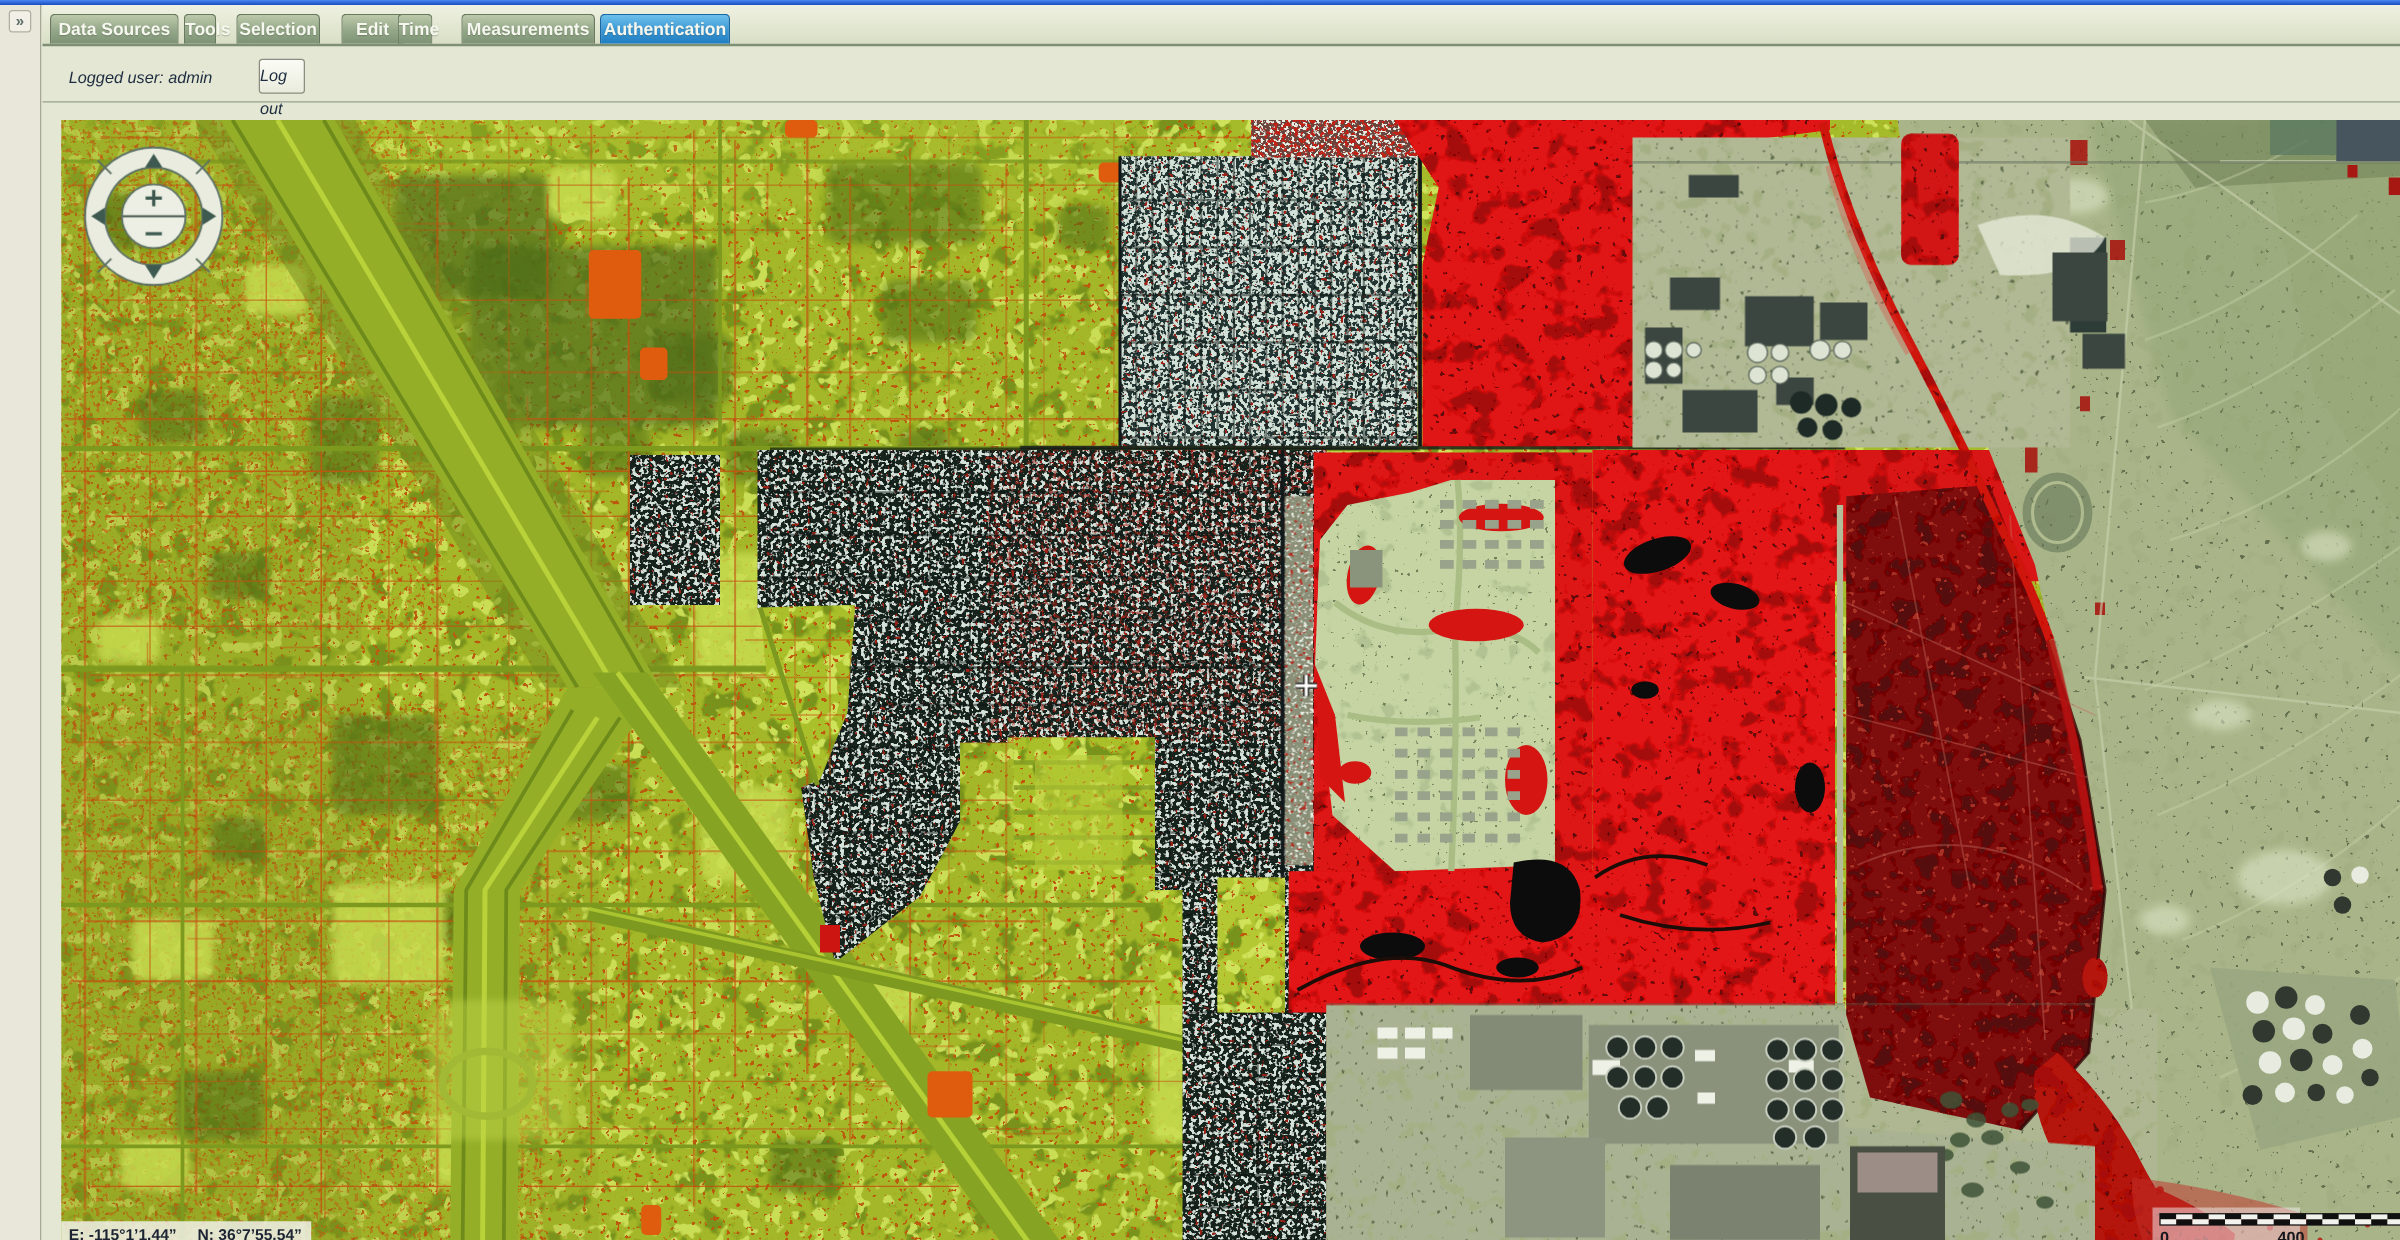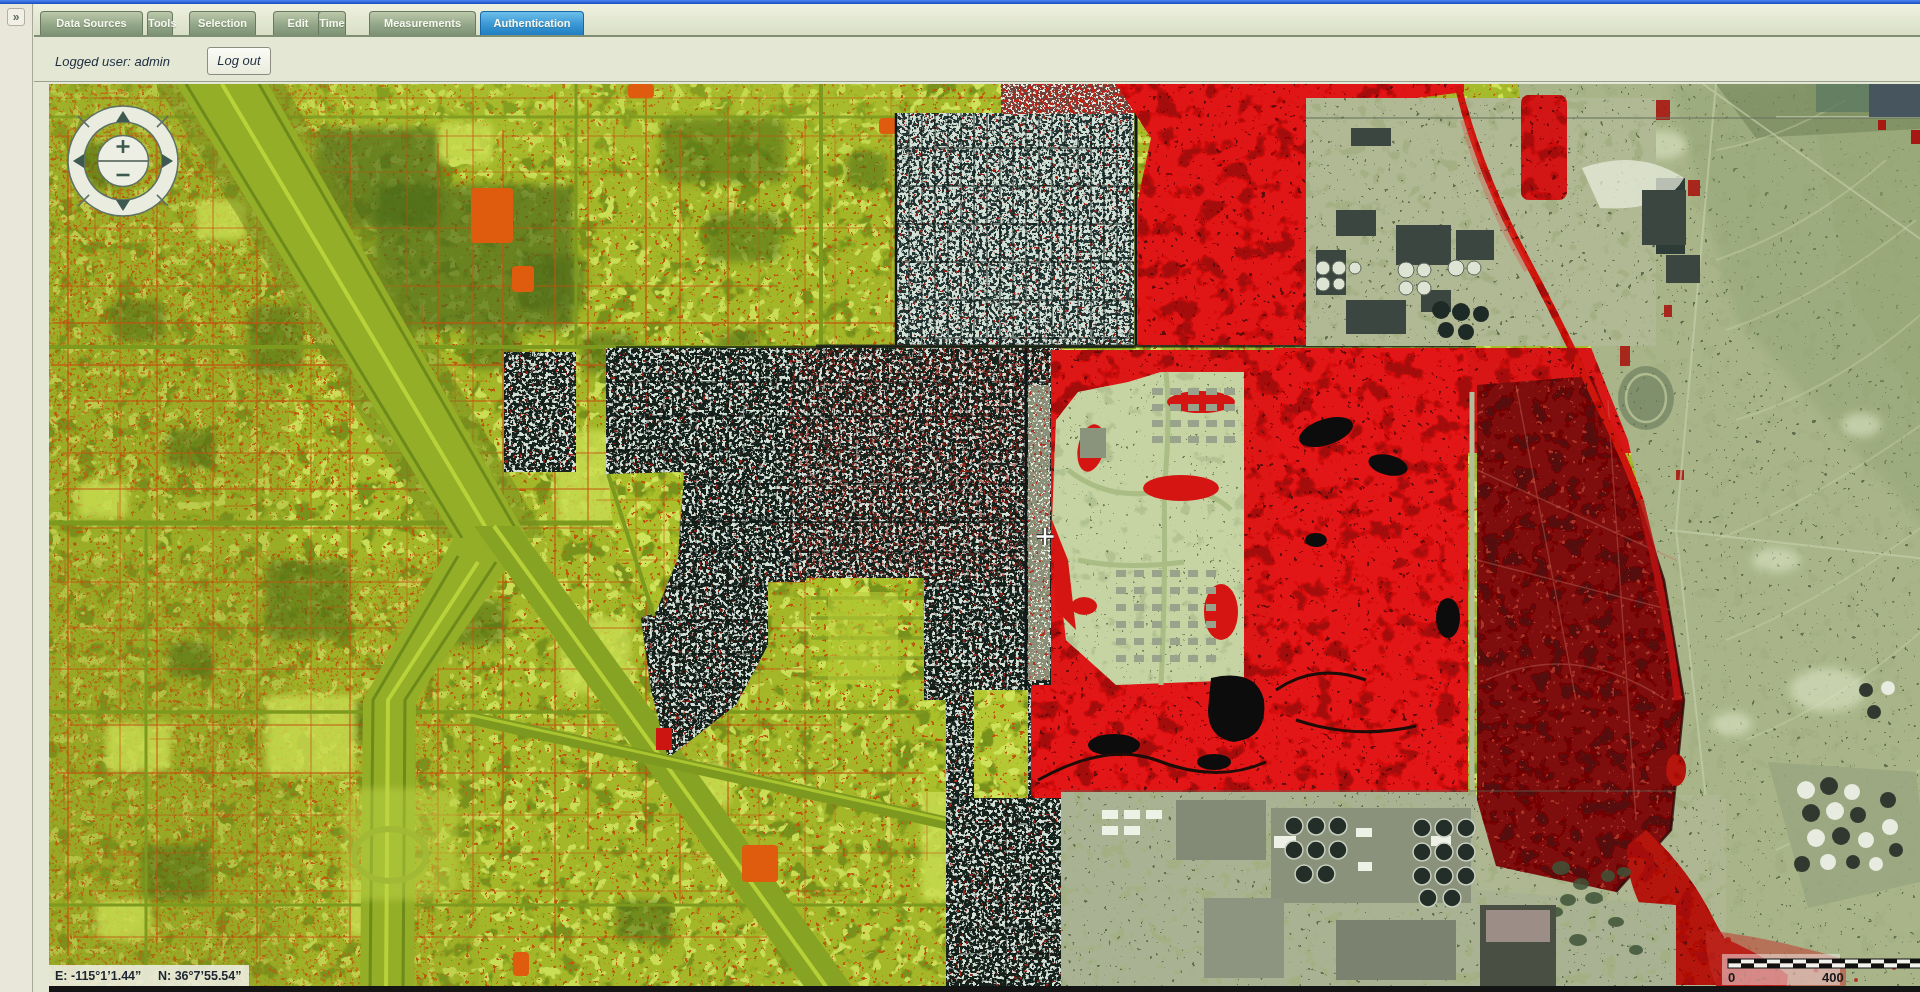--- a/index.html
+++ b/index.html
@@ -2,26 +2,26 @@
 <html><head>
 <meta charset="utf-8">
 <title>GIS Viewer</title>
 <style>
 * { margin:0; padding:0; box-sizing:border-box; }
 html,body { width:1920px; height:992px; overflow:hidden; font-family:"Liberation Sans", sans-serif; background:#e3e7d3; }
 #topblue { position:absolute; left:0; top:0; width:1920px; height:4px; background:linear-gradient(#4a86f2,#1a4cc0); }
 #sidebar { position:absolute; left:0; top:4px; width:33px; height:988px; background:#e9e6da; border-right:1px solid #a8a898; }
 #collapse { position:absolute; left:7px; top:4px; width:18px; height:18px; border:1px solid #b0b0a2; border-radius:3px; background:#f2f0e6; color:#5a6a66; font-size:12px; font-weight:bold; text-align:center; line-height:16px; }
 #tabrow { position:absolute; left:34px; top:4px; width:1886px; height:33px; background:linear-gradient(#eef1e0,#d9dfc6); border-bottom:2px solid #7e8f74; }
-.tab { position:absolute; bottom:0; height:24px; line-height:23px; text-align:center; color:#f6f8f0; font-size:11px; font-weight:bold; border:1px solid #69795f; border-bottom:none; border-radius:4px 4px 0 0; background:linear-gradient(#bdc9ab,#93a788 55%,#7d9175); text-shadow:0 1px 1px rgba(60,70,50,0.35); }
+.tab { position:absolute; bottom:0; height:24px; line-height:23px; text-align:center; color:#f6f8f0; font-size:14px; font-weight:bold; border:1px solid #69795f; border-bottom:none; border-radius:4px 4px 0 0; background:linear-gradient(#bdc9ab,#93a788 55%,#7d9175); text-shadow:0 1px 1px rgba(60,70,50,0.35); }
 .tab.active { background:linear-gradient(#6cc0ea,#3e9ad6 50%,#1f7ec2); border-color:#1868a8;text-align:center; }
 #panelrow { position:absolute; left:34px; top:39px; width:1886px; height:43px; background:#e3e7d3; border-bottom:1px solid #98a090;font-style:italic; }
 #loggeduser { position:absolute; left:21px; top:15px; font-size:13px; color:#1e2c40; }
-#logout { position:absolute; left:173px; top:8px; width:64px; height:28px; border:1px solid #8c8c80; border-radius:3px; background:linear-gradient(#fbfcf6,#e9ecdc); font-size:13px; color:#1e2c40; text-align:center; line-height:26px; }
-#map { position:absolute; left:33px; top:84px; width:1887px; height:760px;padding-left:16px; }
+#logout { position:absolute; left:173px; top:8px; width:37px; height:28px; border:1px solid #8c8c80; border-radius:3px; background:linear-gradient(#fbfcf6,#e9ecdc); font-size:13px; color:#1e2c40; text-align:left; line-height:26px; }
+#map { position:absolute; left:33px; top:96px; width:1887px; height:760px;padding-left:16px; }
 </style>
 </head>
 <body>
 
 <div id="topblue"></div>
 
 <div id="sidebar">
     <div id="collapse">»</div>
   </div>
 

